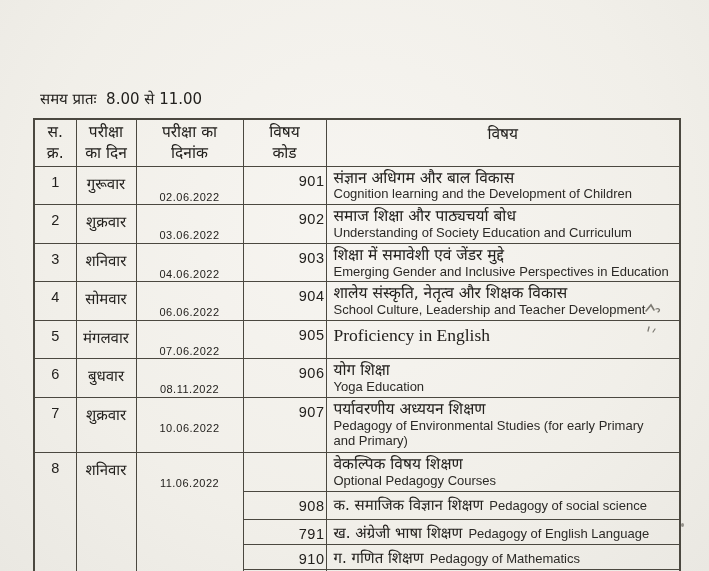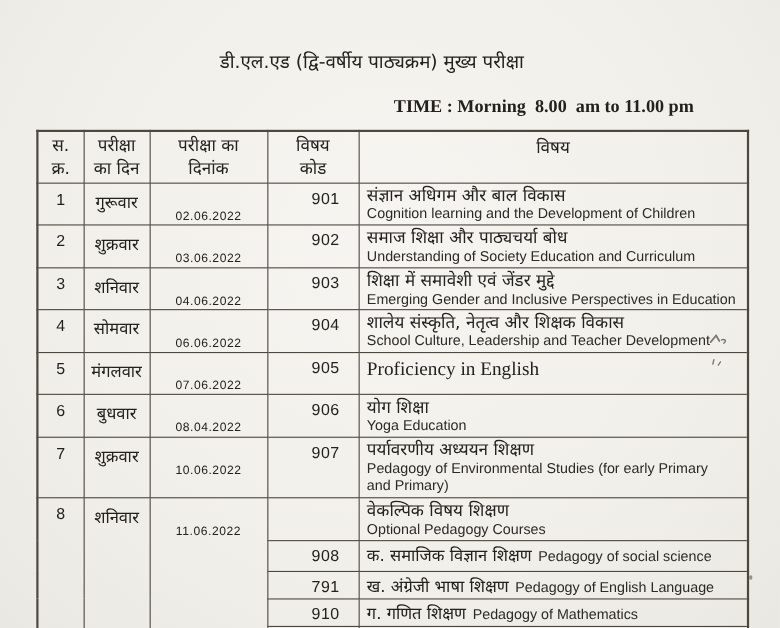--- a/index.html
+++ b/index.html
@@ -53,43 +53,42 @@
     vertical-align: middle; white-space: pre-line; line-height: 1.35;
     padding: 2px 0;
   }
   th.h-subject { vertical-align: top; padding-top: 4px; }
   td { vertical-align: top; }
   td.c-sno  { text-align: center; padding-top: 7px; font-size: 14.5px;
               font-family: "Liberation Sans", sans-serif; }
   td.c-day  { text-align: center; padding-top: 6px; font-size: 15px; }
   td.c-date { text-align: center; padding-top: 24px; font-size: 11px;
               font-family: "Liberation Sans", sans-serif; letter-spacing: .5px; }
-  td.c-code { text-align: center; padding-top: 6px; font-size: 14.5px;
+  td.c-code { text-align: right; padding-top: 6px; font-size: 14.5px;
               font-family: "Liberation Sans", sans-serif; letter-spacing: .5px; padding-left: 24px; }
   td.c-subject { padding: 2px 4px 2px 7px; }
   .subj-hi { font-size: 15.5px; line-height: 1.2; }
   .subj-en { font-family: "Liberation Sans", sans-serif; font-size: 13px;
              line-height: 1.15; color: #2c2a27; }
   .subj-serif { font-family: "Liberation Serif", serif; font-size: 17.5px;
                 padding-top: 2px; }
   .subj-inline-hi { font-size: 15px; }
   .subj-inline-en { font-family: "Liberation Sans", sans-serif; font-size: 13px;
                     color: #2c2a27; margin-left: 6px; }
   
   .mark-a { position: absolute; left: 640px; top: 303px; opacity: .75; }
   .mark-b { position: absolute; left: 681px; top: 523px; width: 3px; height: 4px;
             background: #5a574f; border-radius: 50%; opacity: .6; }
 </style>
 </head>
 <body>
 
 <div class="page">
 
-  <div class="course-title">डी.एल.एड (द्वि-वर्षीय पाठ्यक्रम) मुख्य परीक्षा</div>
-  <div class="time-english">TIME : Morning  8.00  am to 11.00 pm</div>
+  <div class="time-hindi">समय प्रातः  8.00 से 11.00</div>
 
   <table class="timetable">
     <colgroup>
       <col style="width:42px">
         <col style="width:60px">
         <col style="width:107px">
       <col style="width:83px">
         <col>
     </colgroup>
     <thead>
@@ -151,21 +150,21 @@
         <td class="c-day">मंगलवार</td>
         <td class="c-date">07.06.2022</td>
         <td class="c-code">905</td>
         <td class="c-subject">
           <div class="subj-serif">Proficiency in English</div>
         </td>
       </tr>
       <tr style="height:35px">
         <td class="c-sno">6</td>
         <td class="c-day">बुधवार</td>
-        <td class="c-date">08.04.2022</td>
+        <td class="c-date">08.11.2022</td>
         <td class="c-code">906</td>
         <td class="c-subject">
           <div class="subj-hi">योग शिक्षा</div>
           <div class="subj-en">Yoga Education</div>
         </td>
       </tr>
       <tr style="height:55px">
         <td class="c-sno">7</td>
         <td class="c-day">शुक्रवार</td>
         <td class="c-date">10.06.2022</td>

